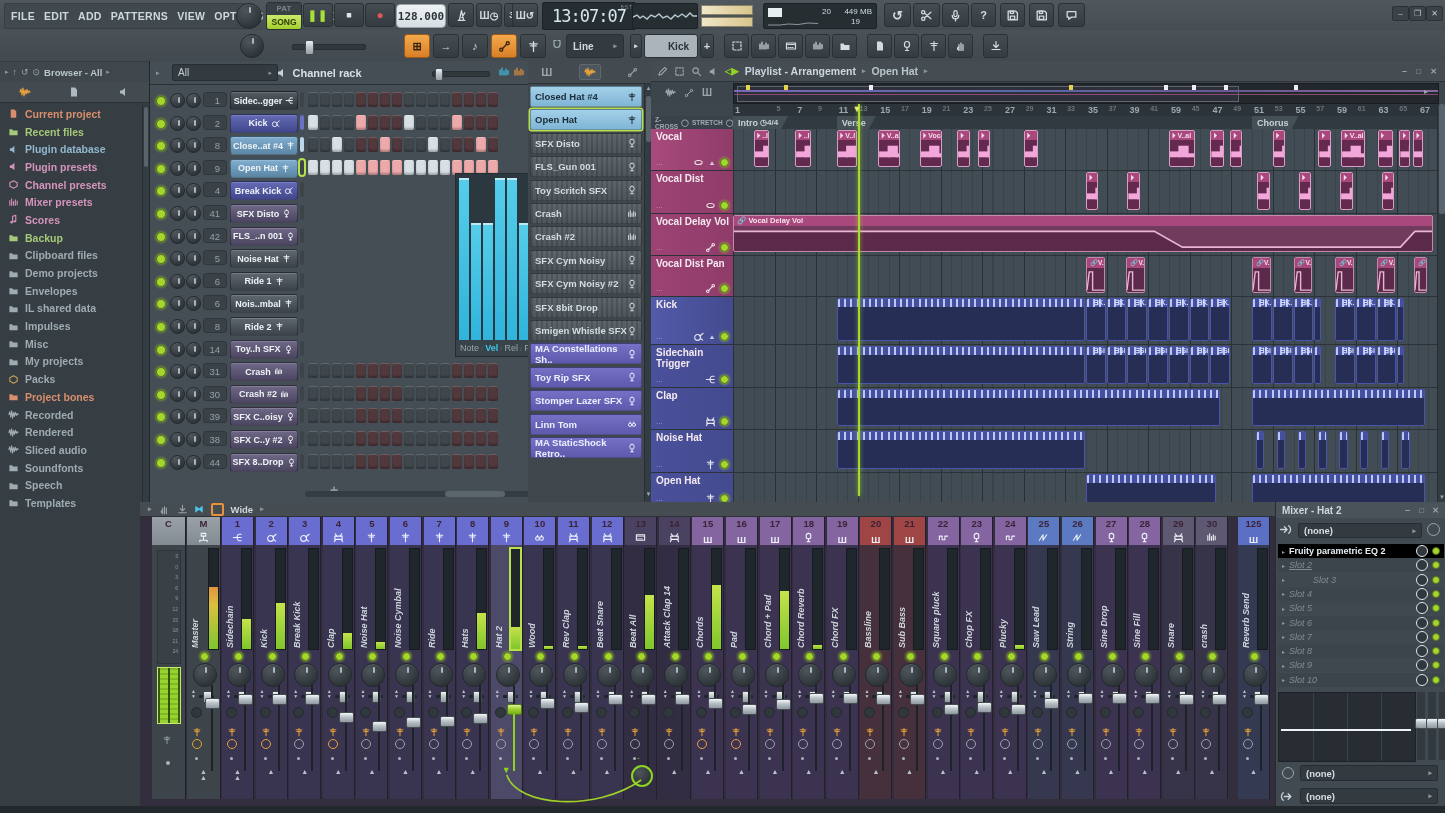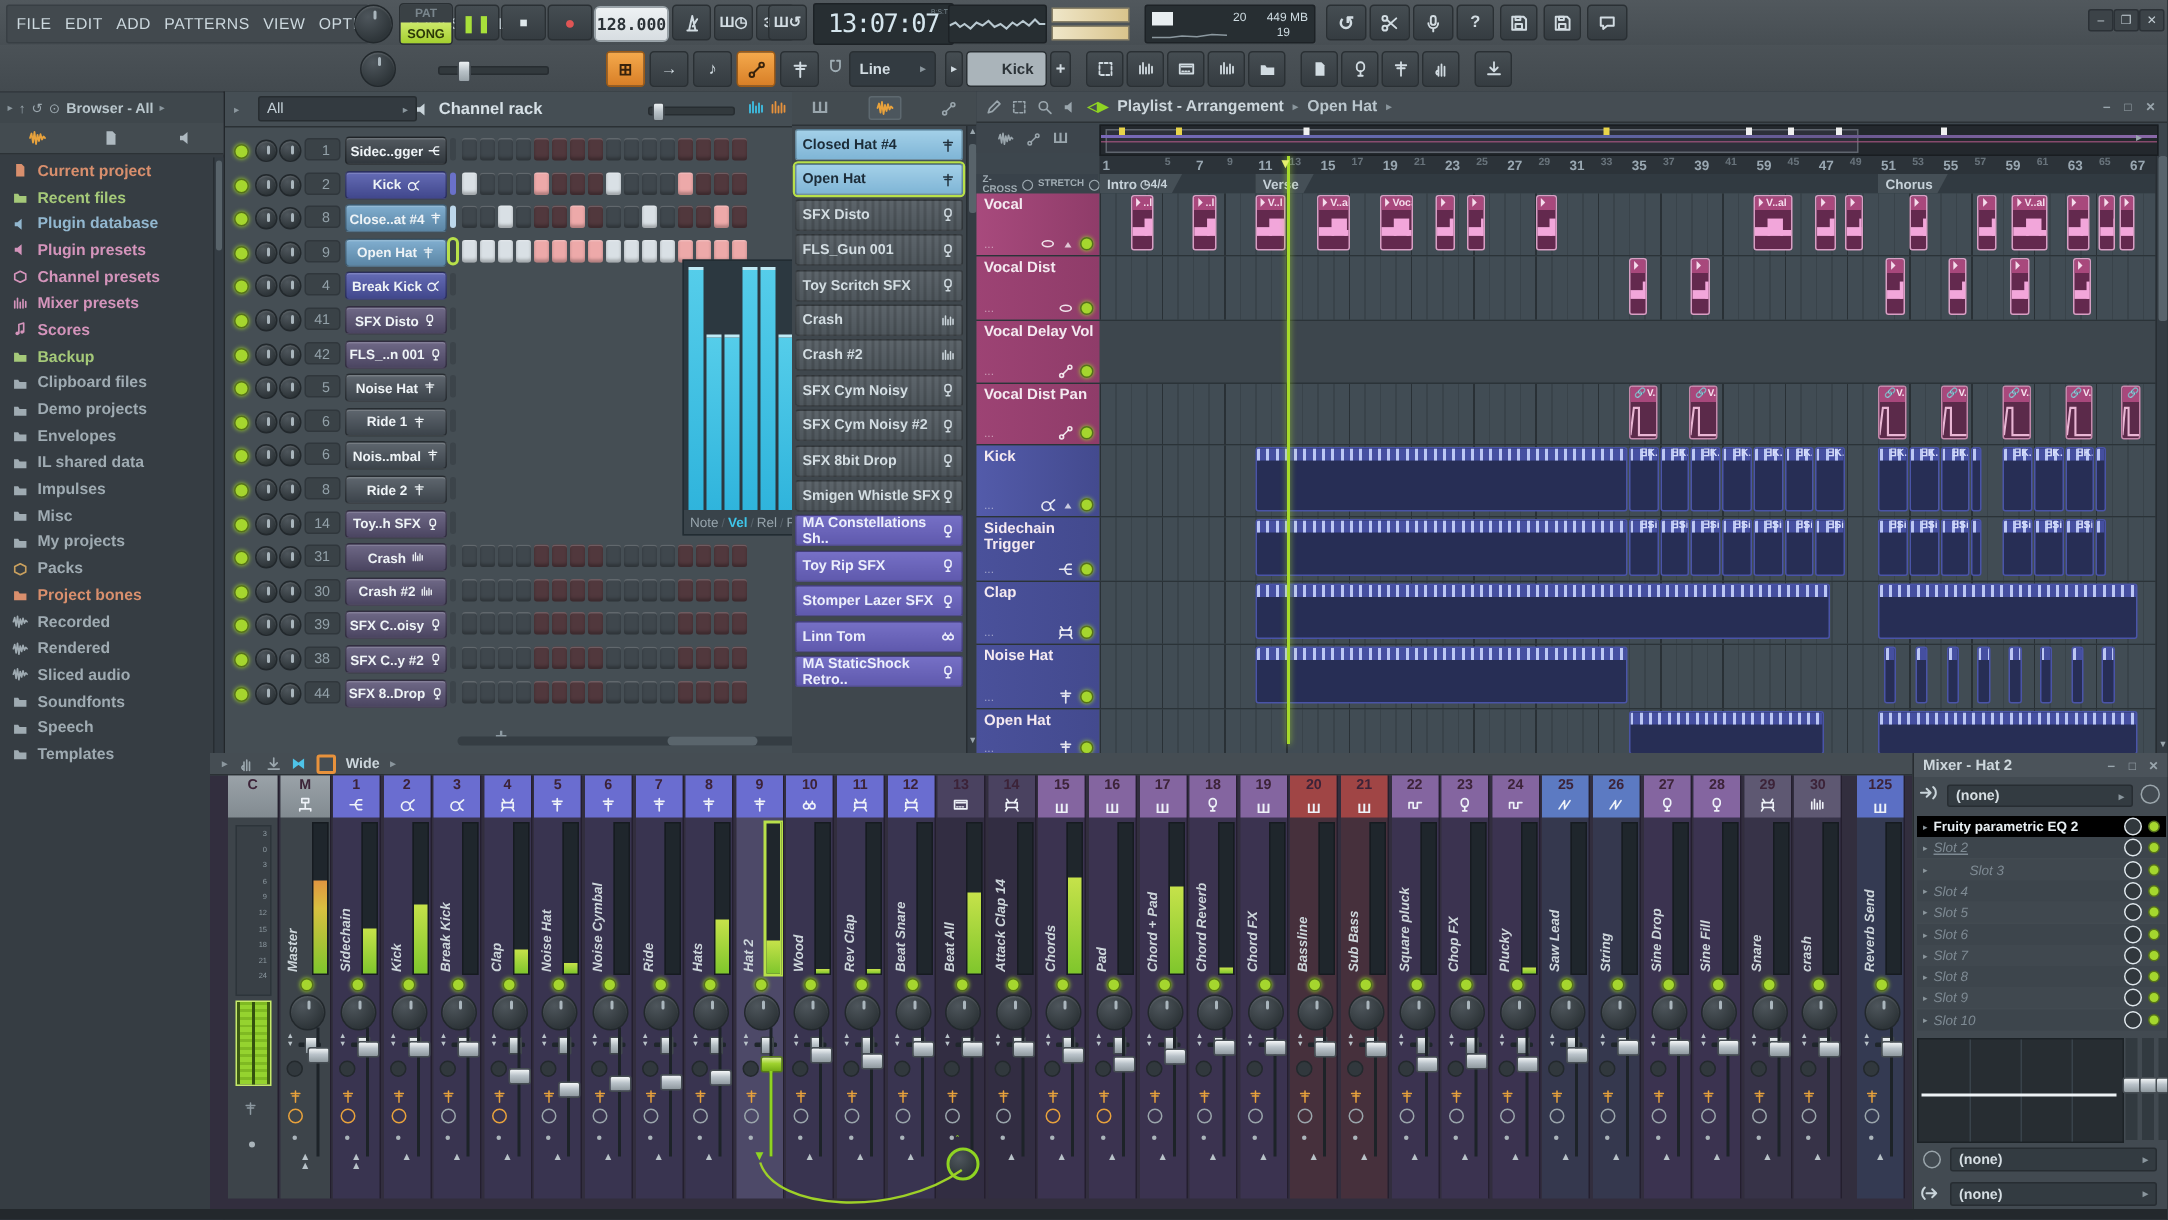--- a/index.html
+++ b/index.html
@@ -4,21 +4,21 @@
 <style>
   html,body{margin:0;padding:0;background:#23282c}
   #app{position:relative;width:1445px;height:813px;background:#3a4147;font-family:"Liberation Sans",sans-serif;overflow:hidden;color:#cfdae0}
   .abs{position:absolute}
   .ico{display:inline-flex;align-items:center;justify-content:center;line-height:1}
   .ico svg{display:block}
   
   #r1{position:absolute;left:0;top:0;width:1445px;height:30px;background:linear-gradient(#51585d,#474e53);border-bottom:1px solid #31383c}
   #r2{position:absolute;left:0;top:30px;width:1445px;height:31px;background:linear-gradient(#4b5257,#434a4f);border-bottom:1px solid #272c30}
   #menubox{position:absolute;left:4px;top:3px;width:228px;height:24px;background:#42494e;border:1px solid #383f44;border-radius:2px;display:flex;align-items:center;padding:0 6px;gap:9px}
-  #menubox span{font-size:10.5px;font-weight:normal;letter-spacing:.3px;color:#ccd8de}
+  #menubox span{font-size:10.5px;font-weight:bold;letter-spacing:.3px;color:#ccd8de}
   .knob{border-radius:50%;background:radial-gradient(circle at 35% 30%,#4e565c,#2e3539 72%);border:1px solid #22282c;box-shadow:inset 0 1px 1px rgba(255,255,255,.12)}
   .knob:after{content:"";position:absolute;left:50%;top:3px;width:2px;height:6px;background:#aab6bd;border-radius:1px}
   .tb{position:absolute;display:flex;align-items:center;justify-content:center;background:linear-gradient(#454d52,#353c41);border:1px solid #2a3034;border-radius:3px;color:#d2dce2;font-size:11px;font-weight:bold;height:24px;top:3px;box-sizing:border-box}
   .tb.org{background:linear-gradient(#f4a94c,#d87f27);border-color:#9c5a16;color:#38230c}
   #patsong{position:absolute;left:266px;top:2px;width:34px;height:26px;border-radius:3px;overflow:hidden;border:1px solid #2a3034}
   #patsong .pat{height:12px;background:#3a4145;color:#79858c;font-size:8px;font-weight:bold;text-align:center;line-height:12px}
   #patsong .song{height:14px;background:linear-gradient(#cde96a,#a3cf2e);color:#2d3a08;font-size:8.5px;font-weight:bold;text-align:center;line-height:14px}
   #bpmbox{position:absolute;left:396px;top:4px;width:48px;height:22px;background:linear-gradient(#eef2f4,#d7dde1);border:1px solid #9aa4aa;border-radius:4px;color:#2c3338;font-size:11px;font-weight:bold;display:flex;align-items:center;justify-content:center;font-family:"DejaVu Sans Mono",monospace}
   #timebox{position:absolute;left:542px;top:2px;width:92px;height:26px;background:#272e32;border:1px solid #1d2226;border-radius:2px;color:#d6e6ee;display:flex;align-items:center;justify-content:center}
   #timebox .t{font-family:"DejaVu Sans Mono",monospace;font-size:17px;letter-spacing:-1px}
@@ -1500,20 +1500,31 @@
               <span class="ico" style="color: rgba(255, 255, 255, 0.85);">
                 <svg width="11" height="11" viewBox="0 0 12 12" fill="none" stroke="currentColor" stroke-width="1.2" stroke-linecap="round" stroke-linejoin="round">
                   <circle cx="3" cy="9" r="1.4"></circle>
                   <circle cx="9" cy="3" r="1.4"></circle>
                   <path d="M4 8l4-4"></path>
                 </svg>
               </span>
               <div class="led" style="position: relative; width: 7px; height: 7px;"></div>
             </div>
           </div>
+          <div class="pl-area">
+            <div class="clip auto" style="left: 0px; width: 699.65px; top: 1px; height: 37px;">
+              <div class="ch">🔗 Vocal Delay Vol</div>
+              <div>
+                <svg width="700.6500000000001" height="27" viewBox="0 0 700.6500000000001 27" style="display:block">
+                  <path d="M0.0 5.4 L420.4 5.4 L448.4 21.1 L666.4 21.1 L680.9 5.4 L700.7 5.4 L700.6500000000001 0 L0 0 Z" fill="rgba(226,150,192,.16)" stroke="none"></path>
+                  <path d="M0.0 5.4 L420.4 5.4 L448.4 21.1 L666.4 21.1 L680.9 5.4 L700.7 5.4" fill="none" stroke="#e9b6d4" stroke-width="1.6"></path>
+                </svg>
+              </div>
+            </div>
+          </div>
         </div>
         <div class="pl-row" style="height: 40px;">
           <div class="pl-head" style="background: linear-gradient(90deg, rgb(157, 67, 116), rgb(143, 60, 105));">
             <div class="nm">Vocal Dist Pan</div>
             <div class="dots">...</div>
             <div class="bot">
               <span class="ico" style="color: rgba(255, 255, 255, 0.85);">
                 <svg width="11" height="11" viewBox="0 0 12 12" fill="none" stroke="currentColor" stroke-width="1.2" stroke-linecap="round" stroke-linejoin="round">
                   <circle cx="3" cy="9" r="1.4"></circle>
                   <circle cx="9" cy="3" r="1.4"></circle>

